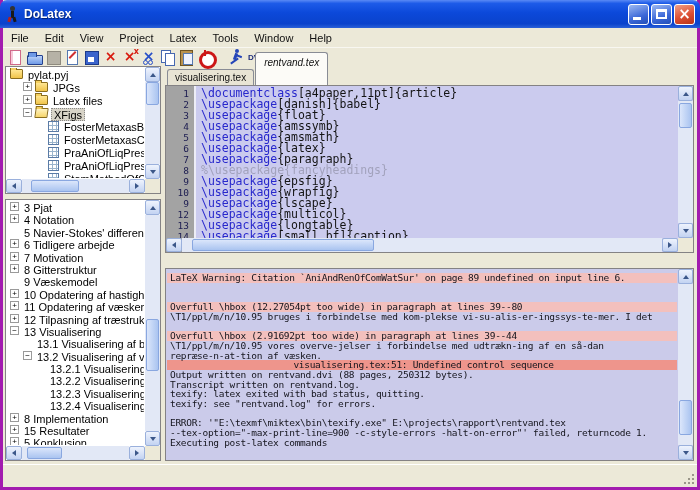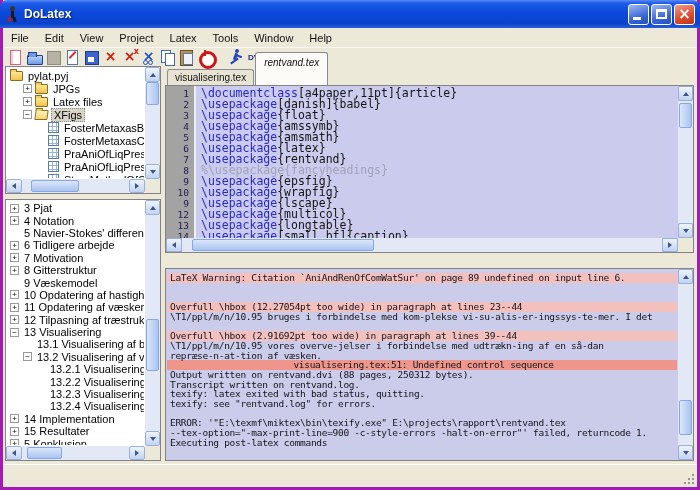--- a/index.html
+++ b/index.html
@@ -78,21 +78,21 @@
   .k-run .rbody { left:7px; top:4px; width:3px; height:7px; transform:rotate(20deg); }
   .k-run .rleg  { left:3px; top:11px; width:9px; height:2px; transform:rotate(-35deg); }
   .k-run .rarm  { left:8px; top:6px; width:7px; height:2px; transform:rotate(20deg); }
 
   
   .panel { position:absolute; background:#fff; border:1px solid #848284; overflow:hidden; }
   .tree1 { left:5px; top:66px; width:156px; height:128px; }
   .tree2 { left:5px; top:199px; width:156px; height:262px; }
   .treebody { position:absolute; left:1px; top:1px; right:16px; bottom:15px; overflow:hidden;
     font-size:11px; color:#000; padding-top:1px; }
-  .trow { height:13px; display:flex; align-items:center; white-space:nowrap; }
+  .trow { height:13px; display:flex; white-space:nowrap; }
   .tree2 .trow { height:12.4px; }
   .exp { width:9px; height:9px; border:1px solid #9a9a9a; background:#fff; color:#000;
     font:8px "Liberation Sans",sans-serif; line-height:7px; text-align:center; margin-right:3px; flex:0 0 9px; }
   .expsp { width:12px; flex:0 0 12px; }
   .ic { margin-right:3px; flex:0 0 auto; position:relative; }
   .ic-folder,.ic-folder-open { width:13px; height:10px;
     background:linear-gradient(#ffe692,#f0c44a); border:1px solid #8a6d1e; border-radius:1px; }
   .ic-folder::before,.ic-folder-open::before { content:""; position:absolute; top:-3px; left:-1px;
     width:5px; height:2px; background:#f5d060; border:1px solid #8a6d1e; border-bottom:none; }
   .ic-folder-open { background:linear-gradient(#fff3c0,#f7d56a); transform:skewX(-8deg); }
@@ -356,21 +356,21 @@
         <div class="trow" style="padding-left: 29px;">
           <span class="expsp"></span>
           <span class="lbl">13.2.3 Visualisering ud</span>
         </div>
         <div class="trow" style="padding-left: 29px;">
           <span class="expsp"></span>
           <span class="lbl">13.2.4 Visualisering ud</span>
         </div>
         <div class="trow" style="padding-left: 3px;">
           <span class="exp">+</span>
-          <span class="lbl">14 Implementation</span>
+          <span class="lbl">8 Implementation</span>
         </div>
         <div class="trow" style="padding-left: 3px;">
           <span class="exp">+</span>
           <span class="lbl">15 Resultater</span>
         </div>
         <div class="trow" style="padding-left: 3px;">
           <span class="exp">+</span>
           <span class="lbl">5 Konklusion</span>
         </div>
       </div>
@@ -405,21 +405,21 @@
     </div>
 
   <div class="panel editor">
     <div class="codewrap">
         <div class="cline"><span class="lnum">1</span><span class="ctext"><span class="cmd">\documentclass</span><span class="plain">[a4paper,11pt]{article}</span></span></div>
         <div class="cline"><span class="lnum">2</span><span class="ctext"><span class="cmd">\usepackage</span><span class="plain">[danish]{babel}</span></span></div>
         <div class="cline"><span class="lnum">3</span><span class="ctext"><span class="cmd">\usepackage</span><span class="plain">{float}</span></span></div>
         <div class="cline"><span class="lnum">4</span><span class="ctext"><span class="cmd">\usepackage</span><span class="plain">{amssymb}</span></span></div>
         <div class="cline"><span class="lnum">5</span><span class="ctext"><span class="cmd">\usepackage</span><span class="plain">{amsmath}</span></span></div>
         <div class="cline"><span class="lnum">6</span><span class="ctext"><span class="cmd">\usepackage</span><span class="plain">{latex}</span></span></div>
-        <div class="cline"><span class="lnum">7</span><span class="ctext"><span class="cmd">\usepackage</span><span class="plain">{rentvand}</span></span></div>
+        <div class="cline"><span class="lnum">7</span><span class="ctext"><span class="cmd">\usepackage</span><span class="plain">{paragraph}</span></span></div>
         <div class="cline"><span class="lnum">8</span><span class="ctext"><span class="comment">%\usepackage{fancyheadings}</span></span></div>
         <div class="cline"><span class="lnum">9</span><span class="ctext"><span class="cmd">\usepackage</span><span class="plain">{epsfig}</span></span></div>
         <div class="cline"><span class="lnum">10</span><span class="ctext"><span class="cmd">\usepackage</span><span class="plain">{wrapfig}</span></span></div>
         <div class="cline"><span class="lnum">9</span><span class="ctext"><span class="cmd">\usepackage</span><span class="plain">{lscape}</span></span></div>
         <div class="cline"><span class="lnum">12</span><span class="ctext"><span class="cmd">\usepackage</span><span class="plain">{multicol}</span></span></div>
         <div class="cline"><span class="lnum">13</span><span class="ctext"><span class="cmd">\usepackage</span><span class="plain">{longtable}</span></span></div>
         <div class="cline"><span class="lnum">14</span><span class="ctext"><span class="cmd">\usepackage</span><span class="plain">[small,bf]{caption}</span></span></div>
       </div>
     <div class="sbv" style="right:0;top:0;bottom:14px;">
         <div class="sbtn">
@@ -444,21 +444,21 @@
         </div>
       </div>
     <div class="corner"></div>
   </div>
 
   <div class="panel outpanel">
     <div class="logbody">
         <div class="ll warn">LaTeX Warning: Citation `AniAndRenOfComWatSur' on page 89 undefined on input line 6.</div>
         <div class="ll plain">&nbsp;</div>
         <div class="ll plain">&nbsp;</div>
-        <div class="ll warn">Overfull \hbox (12.27054pt too wide) in paragraph at lines 23--44</div>
+        <div class="ll warn">Overfull \hbox (12.27054pt too wide) in paragraph at lines 39--80</div>
         <div class="ll plain">\T1/ppl/m/n/10.95 bruges i forbindelse med kom-plekse vi-su-alis-er-ingssys-te-mer. I det</div>
         <div class="ll plain">&nbsp;</div>
         <div class="ll warn">Overfull \hbox (2.91692pt too wide) in paragraph at lines 39--44</div>
         <div class="ll plain">\T1/ppl/m/n/10.95 vores overve-jelser i forbindelse med udtrækn-ing af en så-dan</div>
         <div class="ll plain">repræse-n-at-tion af væsken.</div>
         <div class="ll error">visualisering.tex:51: Undefined control sequence</div>
         <div class="ll plain">Output written on rentvand.dvi (88 pages, 250312 bytes).</div>
         <div class="ll plain">Transcript written on rentvand.log.</div>
         <div class="ll plain">texify: latex exited with bad status, quitting.</div>
         <div class="ll plain">texify: see "rentvand.log" for errors.</div>

